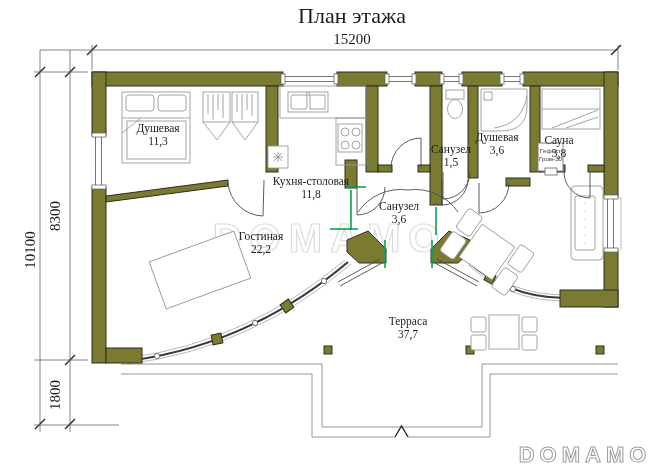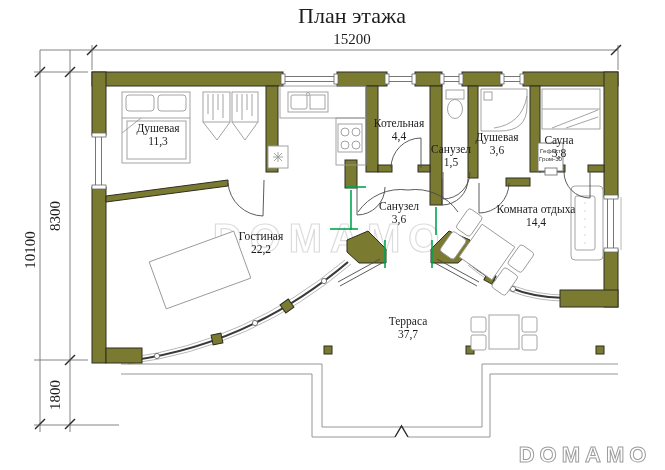--- a/index.html
+++ b/index.html
@@ -254,23 +254,23 @@
   <div class="lbl title" style="left:352px; top:16px;">План этажа</div>
   <div class="lbl dim" style="left:352px; top:39px;">15200</div>
   <div class="lbl vdim" style="left:30px; top:250px;">10100</div>
   <div class="lbl vdim" style="left:55px; top:216px;">8300</div>
   <div class="lbl vdim" style="left:55px; top:395px;">1800</div>
 
   <div class="lbl" style="left:158px; top:134px;">
     <span>Душевая</span><br>
     <span>11,3</span>
   </div>
-  <div class="lbl" style="left:399px; top:129px;">
-    <span>Котельная</span><br>
-    <span>4,4</span>
+  <div class="lbl" style="left:311px; top:187px;">
+    <span>Кухня-столовая</span><br>
+    <span>11,8</span>
   </div>
   <div class="lbl" style="left:451px; top:155px;">
     <span>Санузел</span><br>
     <span>1,5</span>
   </div>
   <div class="lbl" style="left:497px; top:143px;text-align:center;">
     <span>Душевая</span><br>
     <span>3,6</span>
   </div>
   <div class="lbl" style="left:559px; top:146px;">
@@ -278,21 +278,17 @@
     <span>3,8</span>
   </div>
   <div class="lbl" style="left:399px; top:212px;">
     <span>Санузел</span><br>
     <span>3,6</span>
   </div>
   <div class="lbl" style="left:261px; top:242px;text-align:center;">
     <span>Гостиная</span><br>
     <span>22,2</span>
   </div>
-  <div class="lbl" style="left:536px; top:215px;">
-    <span>Комната отдыха</span><br>
-    <span>14,4</span>
-  </div>
   <div class="lbl" style="left:408px; top:327px;">
     <span>Терраса</span><br>
     <span>37,7</span>
   </div>
 </div>
 
 </body></html>

